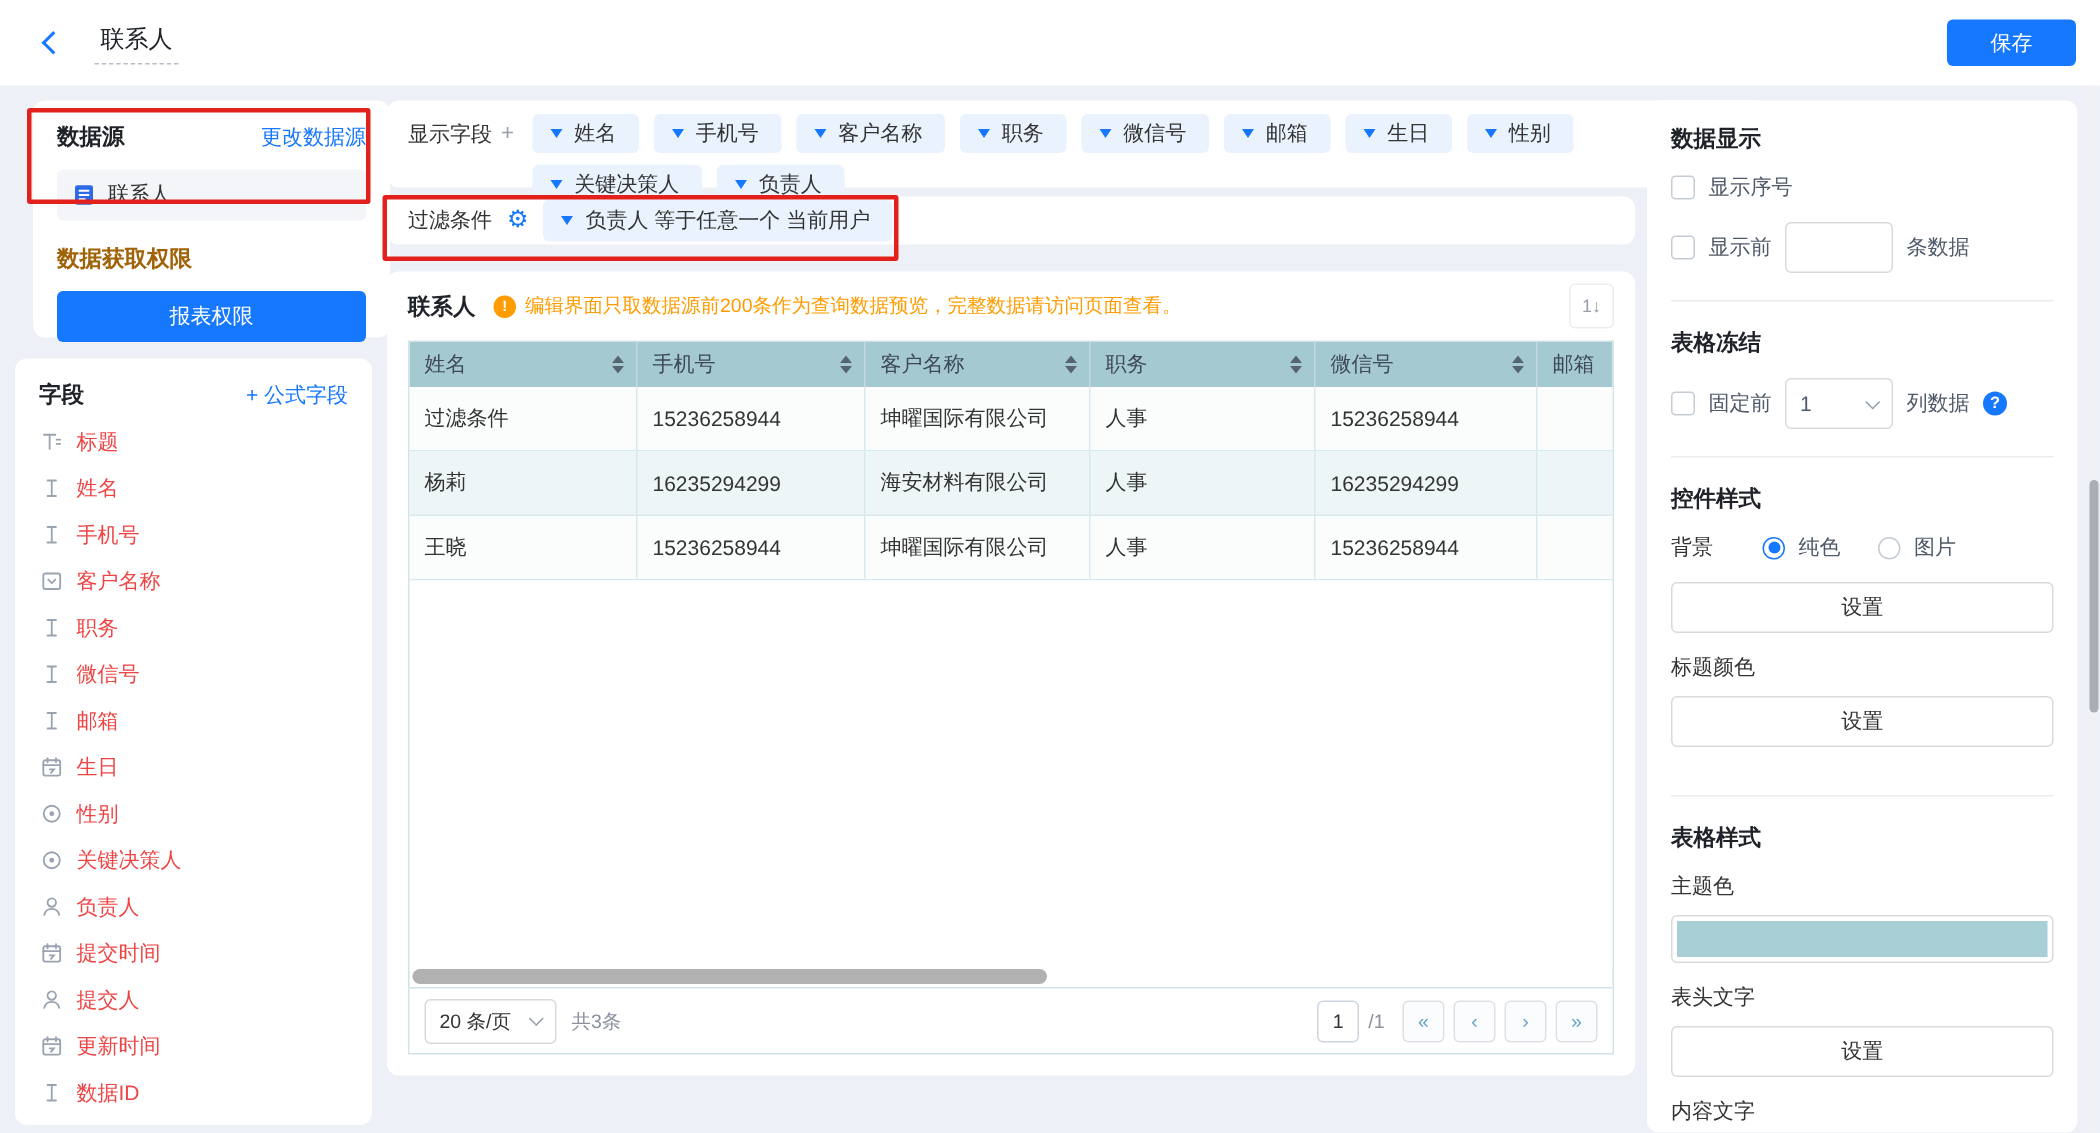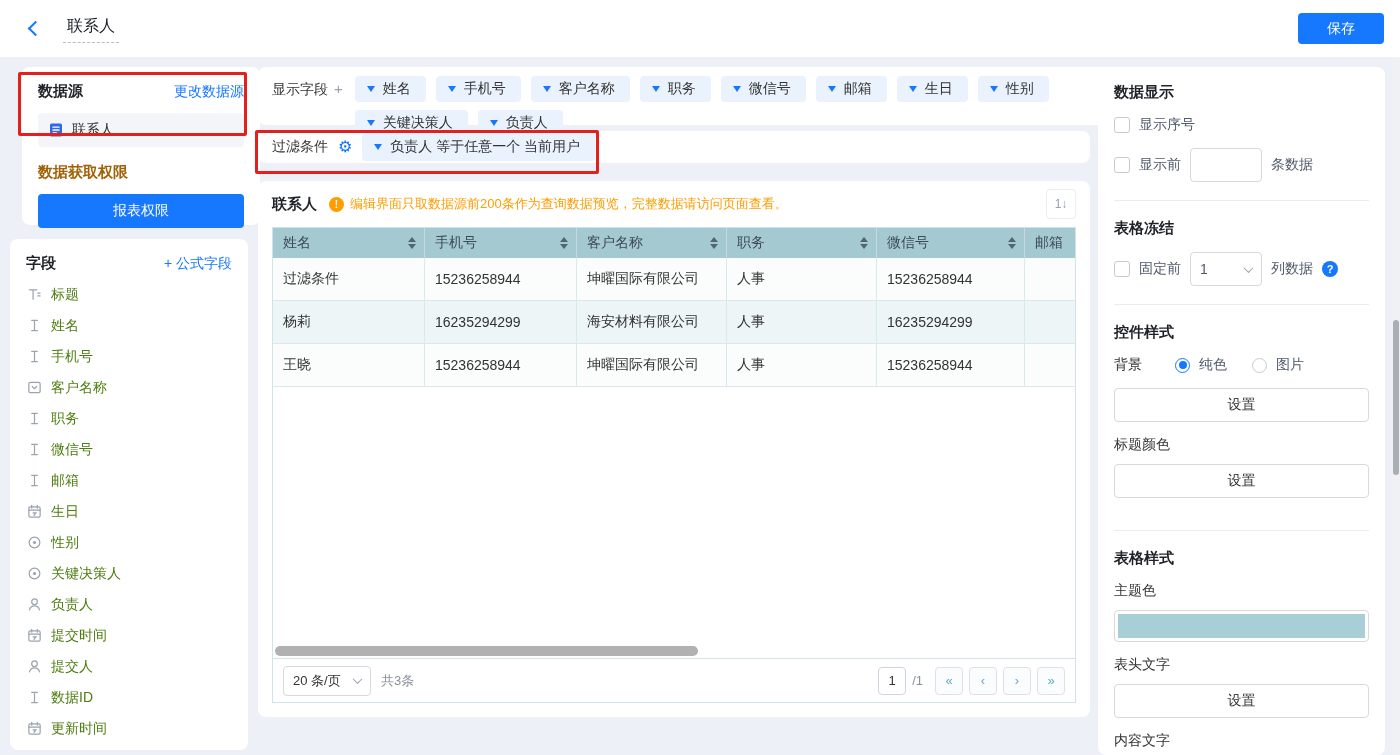--- a/index.html
+++ b/index.html
@@ -18,21 +18,21 @@
   #card-datasource { left:22px; top:67px; width:238px; height:158px; padding:15px 16px; }
   .sec-row { display:flex; align-items:center; justify-content:space-between; }
   .sec-title { font-size:15px; font-weight:bold; color:#1f2329; }
   .blue-link { font-size:14px; color:#1677ff; cursor:pointer; text-decoration:none; }
   .ds-item { margin-top:12px; height:34px; background:#f4f5f8; border-radius:4px; display:flex; align-items:center; padding:0 10px; gap:8px; font-size:14px; cursor:pointer; }
   .perm-title { margin-top:16px; font-size:15px; font-weight:bold; color:#a16207; }
   .perm-btn { margin-top:12px; width:100%; height:34px; background:#1677ff; color:#fff; border:none; border-radius:4px; font-size:14px; cursor:pointer; }
 
   #card-fields { left:10px; top:239px; width:238px; height:511px; padding:15px 16px; overflow:hidden; }
   .field-list { margin-top:6px; }
-  .field-item { display:flex; align-items:center; gap:9px; height:31px; font-size:14px; color:#4d7c0f; cursor:pointer; }
+  .field-item { display:flex; align-items:center; gap:9px; height:31px; font-size:14px; color:#ef4444; cursor:pointer; }
   .f-ic { width:16px; height:16px; display:inline-flex; align-items:center; justify-content:center; flex:none; }
 
   
   #card-display { left:258px; top:67px; width:922px; height:58px; padding:9px 14px; display:flex; align-items:flex-start; }
   .df-label { font-size:14px; color:#333; line-height:26px; white-space:nowrap; }
   .df-plus { color:#9aa1ac; font-size:15px; margin:0 4px 0 6px; line-height:26px; cursor:pointer; }
   .chips { display:flex; flex-wrap:wrap; gap:8px 10px; margin-left:8px; max-width:720px; }
   .chip { display:inline-flex; align-items:center; gap:8px; height:26px; background:#e9f2fd; border-radius:4px; padding:0 15px 0 12px; font-size:14px; color:#333; cursor:pointer; white-space:nowrap; }
   .caret { width:0; height:0; border-left:4.5px solid transparent; border-right:4.5px solid transparent; border-top:6px solid #1677ff; }
 
@@ -240,33 +240,33 @@
           <svg width="15" height="15" viewBox="0 0 16 16" fill="none" stroke="#9aa3b0" stroke-width="1.3" stroke-linecap="round">
             <circle cx="8" cy="5" r="3"></circle>
             <path d="M2.7 13.8c.6-2.9 2.6-4.3 5.3-4.3s4.7 1.4 5.3 4.3"></path>
           </svg>
         </span>
         <span>提交人</span>
       </div>
       <div class="field-item">
         <span class="f-ic">
           <svg width="15" height="15" viewBox="0 0 16 16" fill="none" stroke="#9aa3b0" stroke-width="1.3" stroke-linecap="round">
-            <path d="M5 2.5h6M8 2.5v11M5 13.5h6"></path>
-          </svg>
-        </span>
-        <span>数据ID</span>
-      </div>
-      <div class="field-item">
-        <span class="f-ic">
-          <svg width="15" height="15" viewBox="0 0 16 16" fill="none" stroke="#9aa3b0" stroke-width="1.3" stroke-linecap="round">
             <rect x="2" y="3" width="12" height="11" rx="1.5"></rect>
             <path d="M5 1.5v3M11 1.5v3M2 6.5h12M6.5 9.5h3L7.5 12"></path>
           </svg>
         </span>
         <span>更新时间</span>
+      </div>
+      <div class="field-item">
+        <span class="f-ic">
+          <svg width="15" height="15" viewBox="0 0 16 16" fill="none" stroke="#9aa3b0" stroke-width="1.3" stroke-linecap="round">
+            <path d="M5 2.5h6M8 2.5v11M5 13.5h6"></path>
+          </svg>
+        </span>
+        <span>数据ID</span>
       </div>
     </div>
 </div>
 
 <div class="card" id="card-display">
   <span class="df-label">显示字段</span>
   <span class="df-plus">+</span>
   <div class="chips">
       <span class="chip">
         <span class="caret"></span>

